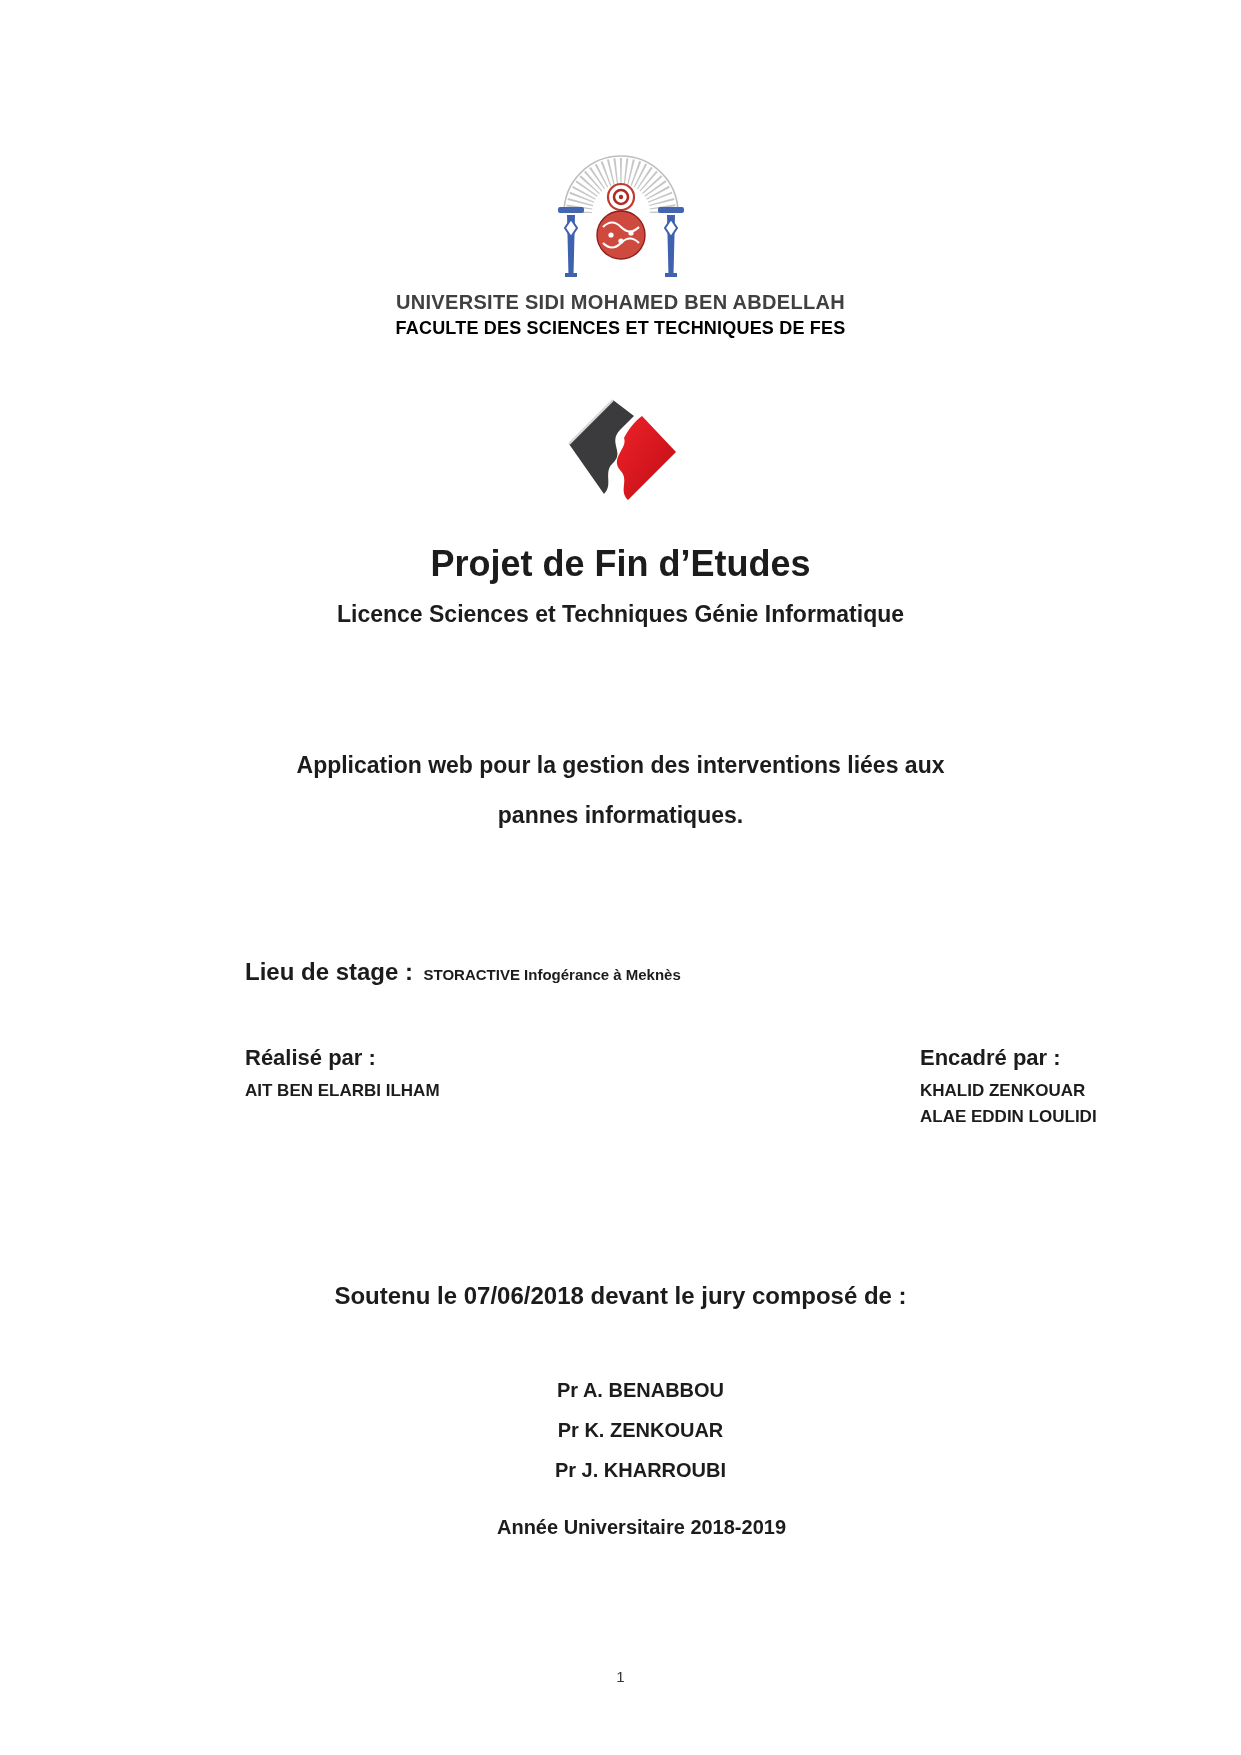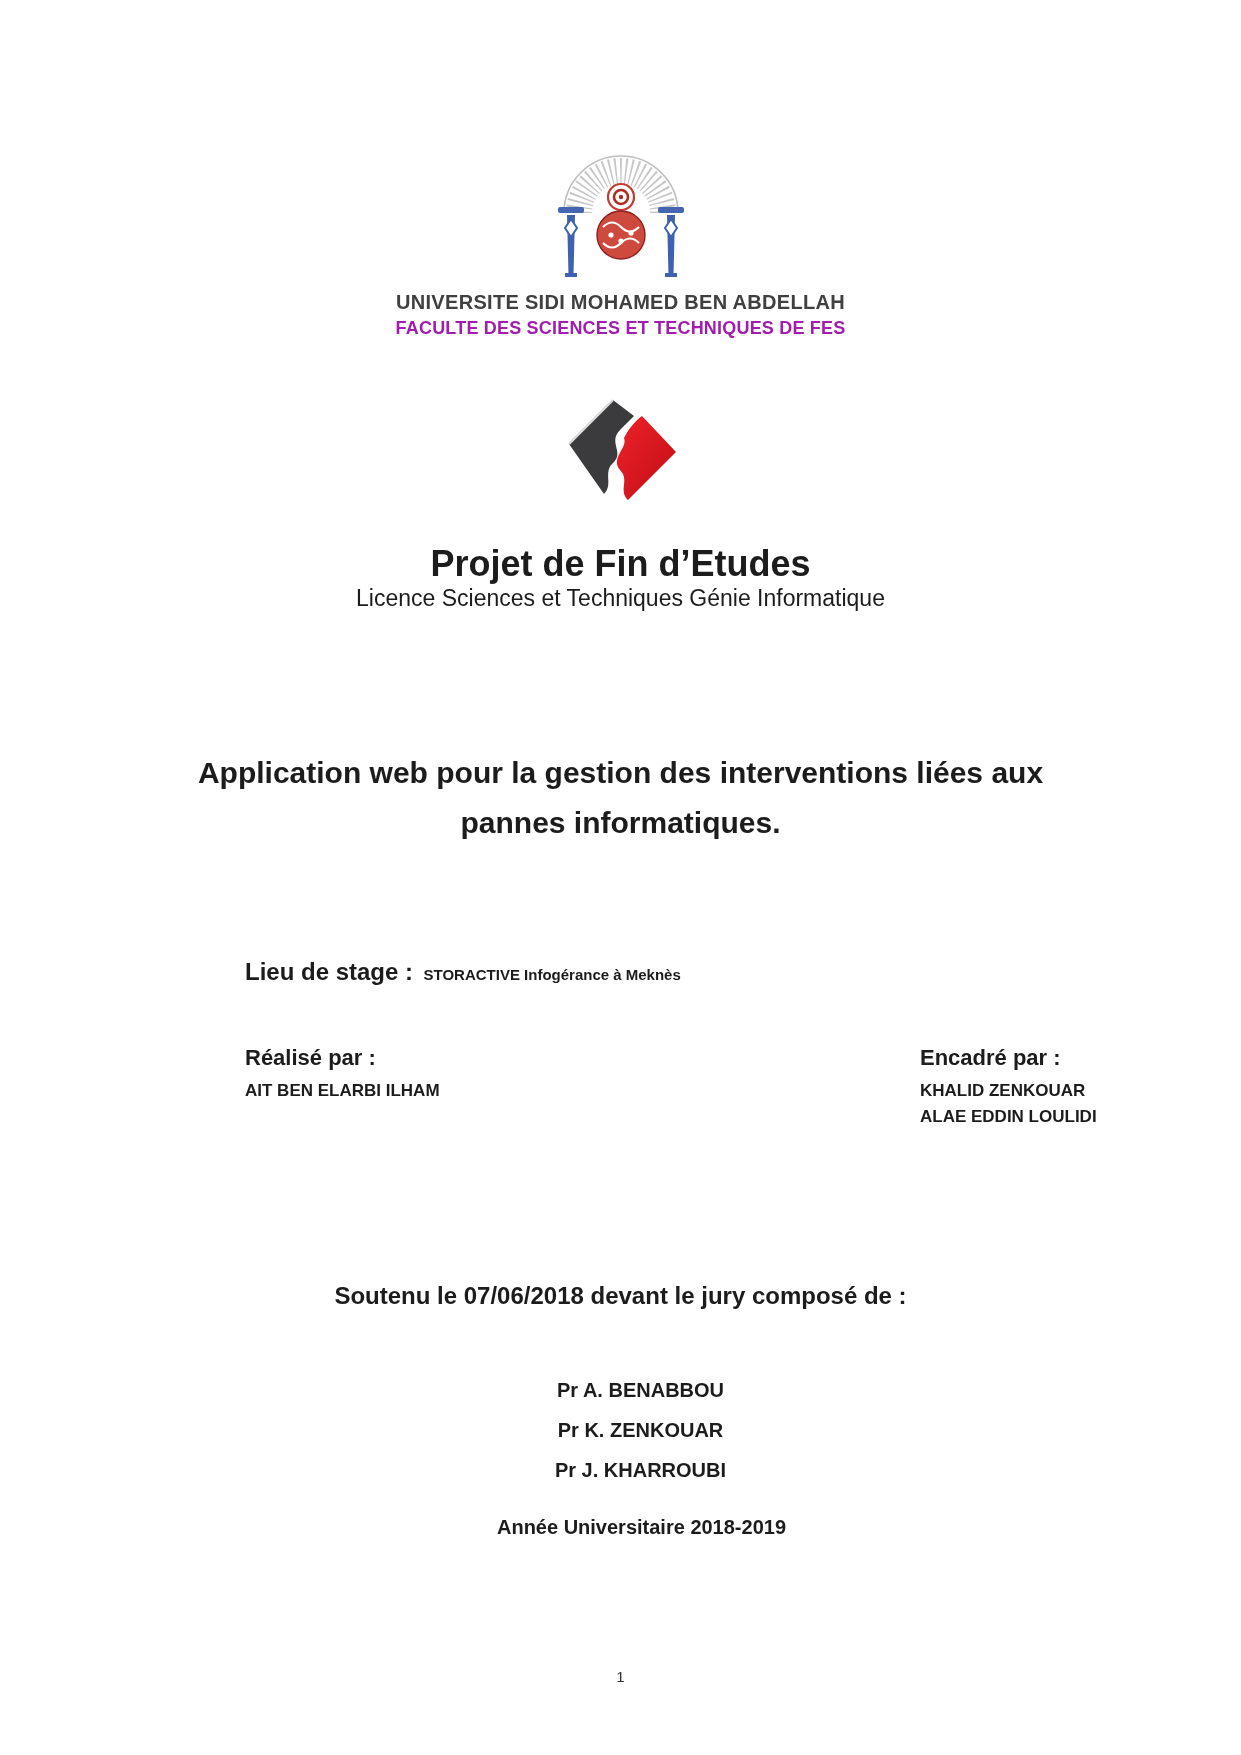--- a/index.html
+++ b/index.html
@@ -9,27 +9,27 @@
     margin:0 auto;
     background:#ffffff;
     font-family:"Liberation Sans", sans-serif;
     color:#1c1c1c;
     overflow:hidden;
   }
   .centered{position:absolute;left:0;right:0;text-align:center;}
   
   .header-block{top:155px;}
   .univ-name{font-size:20px;font-weight:bold;color:#404040;letter-spacing:.3px;margin-top:2px;}
-  .fac-name{font-size:18px;font-weight:bold;color:#a21caf;letter-spacing:.2px;margin-top:4px;text-align:center;}
+  .fac-name{font-size:18px;font-weight:bold;color:#000000;letter-spacing:.2px;margin-top:4px;text-align:center;}
   
   .slogo-block{top:398px;}
   
   .doc-title{top:543px;font-size:36px;font-weight:bold;margin:0;}
-  .degree-subtitle{top:585px;font-size:23px;font-weight:normal;margin:0;}
-  .project-title{top:732px;font-size:30px;font-weight:bold;line-height:50px;margin:16px;}
+  .degree-subtitle{top:601px;font-size:23px;font-weight:bold;margin:0;}
+  .project-title{top:732px;font-size:23px;font-weight:bold;line-height:50px;margin:8px;}
   
   .stage-line{position:absolute;top:958px;left:140px;white-space:nowrap;}
   .stage-label{font-size:24px;font-weight:bold;}
   .stage-value{font-size:15px;font-weight:bold;margin-left:6px;}
   
   .credit-block{position:absolute;top:1045px;}
   .author-block{left:140px;}
   .supervisor-block{left:815px;}
   .credit-label{font-size:22px;font-weight:bold;margin-bottom:7px;}
   .credit-name{font-size:17px;font-weight:bold;line-height:26px;}

